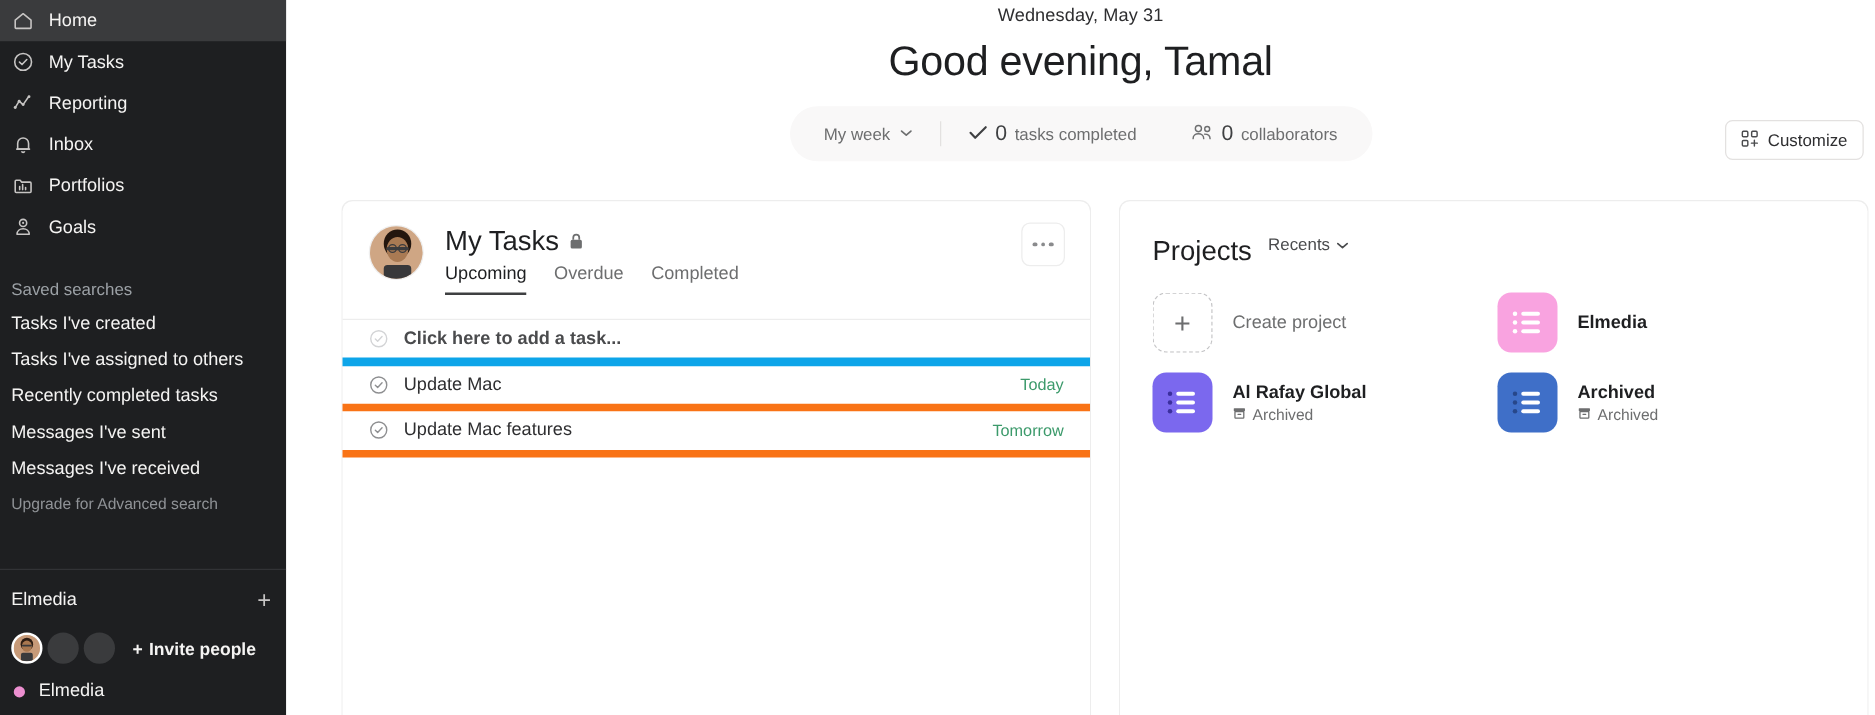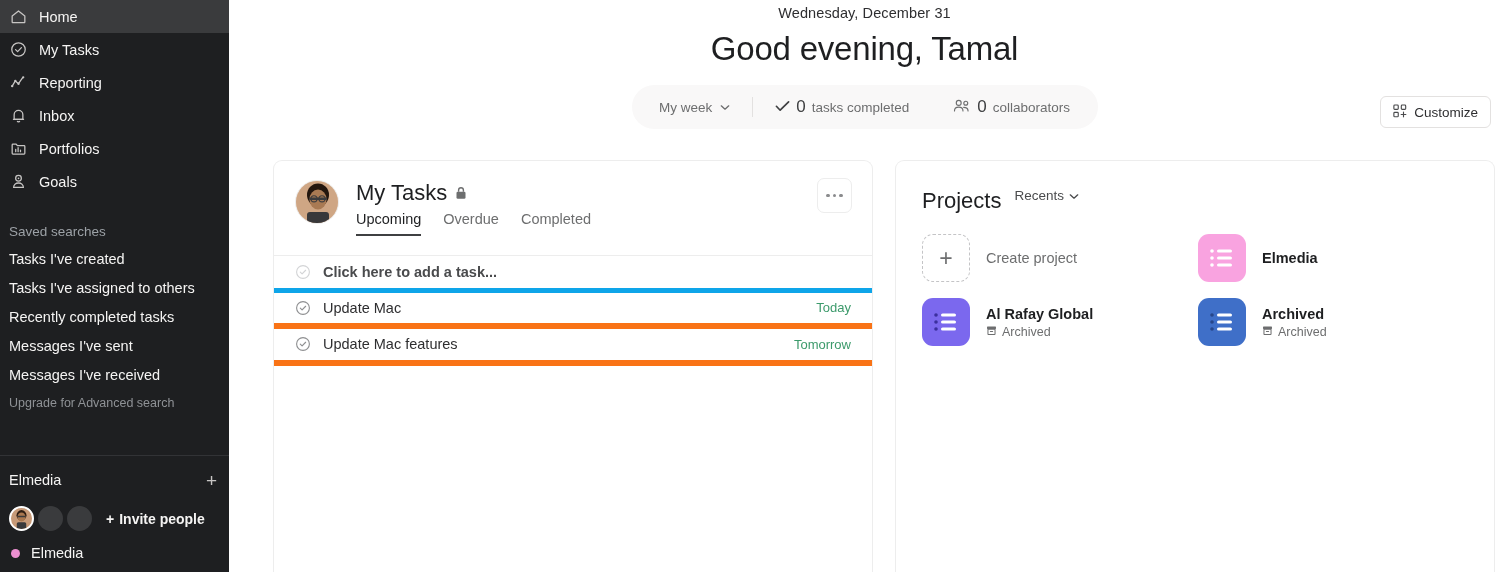--- a/index.html
+++ b/index.html
@@ -163,21 +163,21 @@
   .more-btn i { width: 3.5px; height: 3.5px; border-radius: 50%; background: #8a8b8d; display: block; }
 
   .task-list { margin-top: 19px; border-top: 1px solid #ededed; }
   .task-row {
     display: flex; align-items: center;
     height: 36.5px; padding: 0 21px 0 21px;
     border-bottom: 6px solid #f97316;
     font-size: 14.5px; cursor: pointer;
   }
   .task-row .circ { margin-right: 12px; display: flex; color: #b6b7b9; }
-  .task-row.add { border-bottom: 5px solid #0ea5e9; }
+  .task-row.add { border-bottom: 7px solid #0ea5e9; }
   .task-row.add .txt { color: #4a4b4d; font-weight: bold; }
   .task-row .txt { color: #2e2e30; flex: 1 1 auto; }
   .task-row .due { font-size: 13px; color: #3c9a6b; }
   .task-row.add .circ { color: #d3d4d6; }
 
   .proj-head {
     display: flex; align-items: flex-start; gap: 13px;
     padding: 27px 0 0 26px;
   }
   .proj-title { font-size: 22px; color: #1e1f21; font-weight: 400; }
@@ -320,21 +320,21 @@
       <div class="proj-row">
         <span class="proj-dot" style="background:#ec8fd0"></span>
         <span>Elmedia</span>
       </div>
     </div>
   </aside>
 
   <section class="main">
 
     <div class="hdr">
-      <div class="hdr-date">Wednesday, December 31</div>
+      <div class="hdr-date">Wednesday, May 31</div>
       <div class="hdr-greet">Good evening, Tamal</div>
 
       <div class="stats">
         <div class="stat">
           <span>My week</span>
           <span class="chev">
             <svg width="10" height="7" viewBox="0 0 12 8" fill="none" stroke="currentColor" stroke-width="1.6" stroke-linecap="round" stroke-linejoin="round">
                 <path d="M1.5 2l4.5 4 4.5-4"></path>
               </svg>
           </span>

